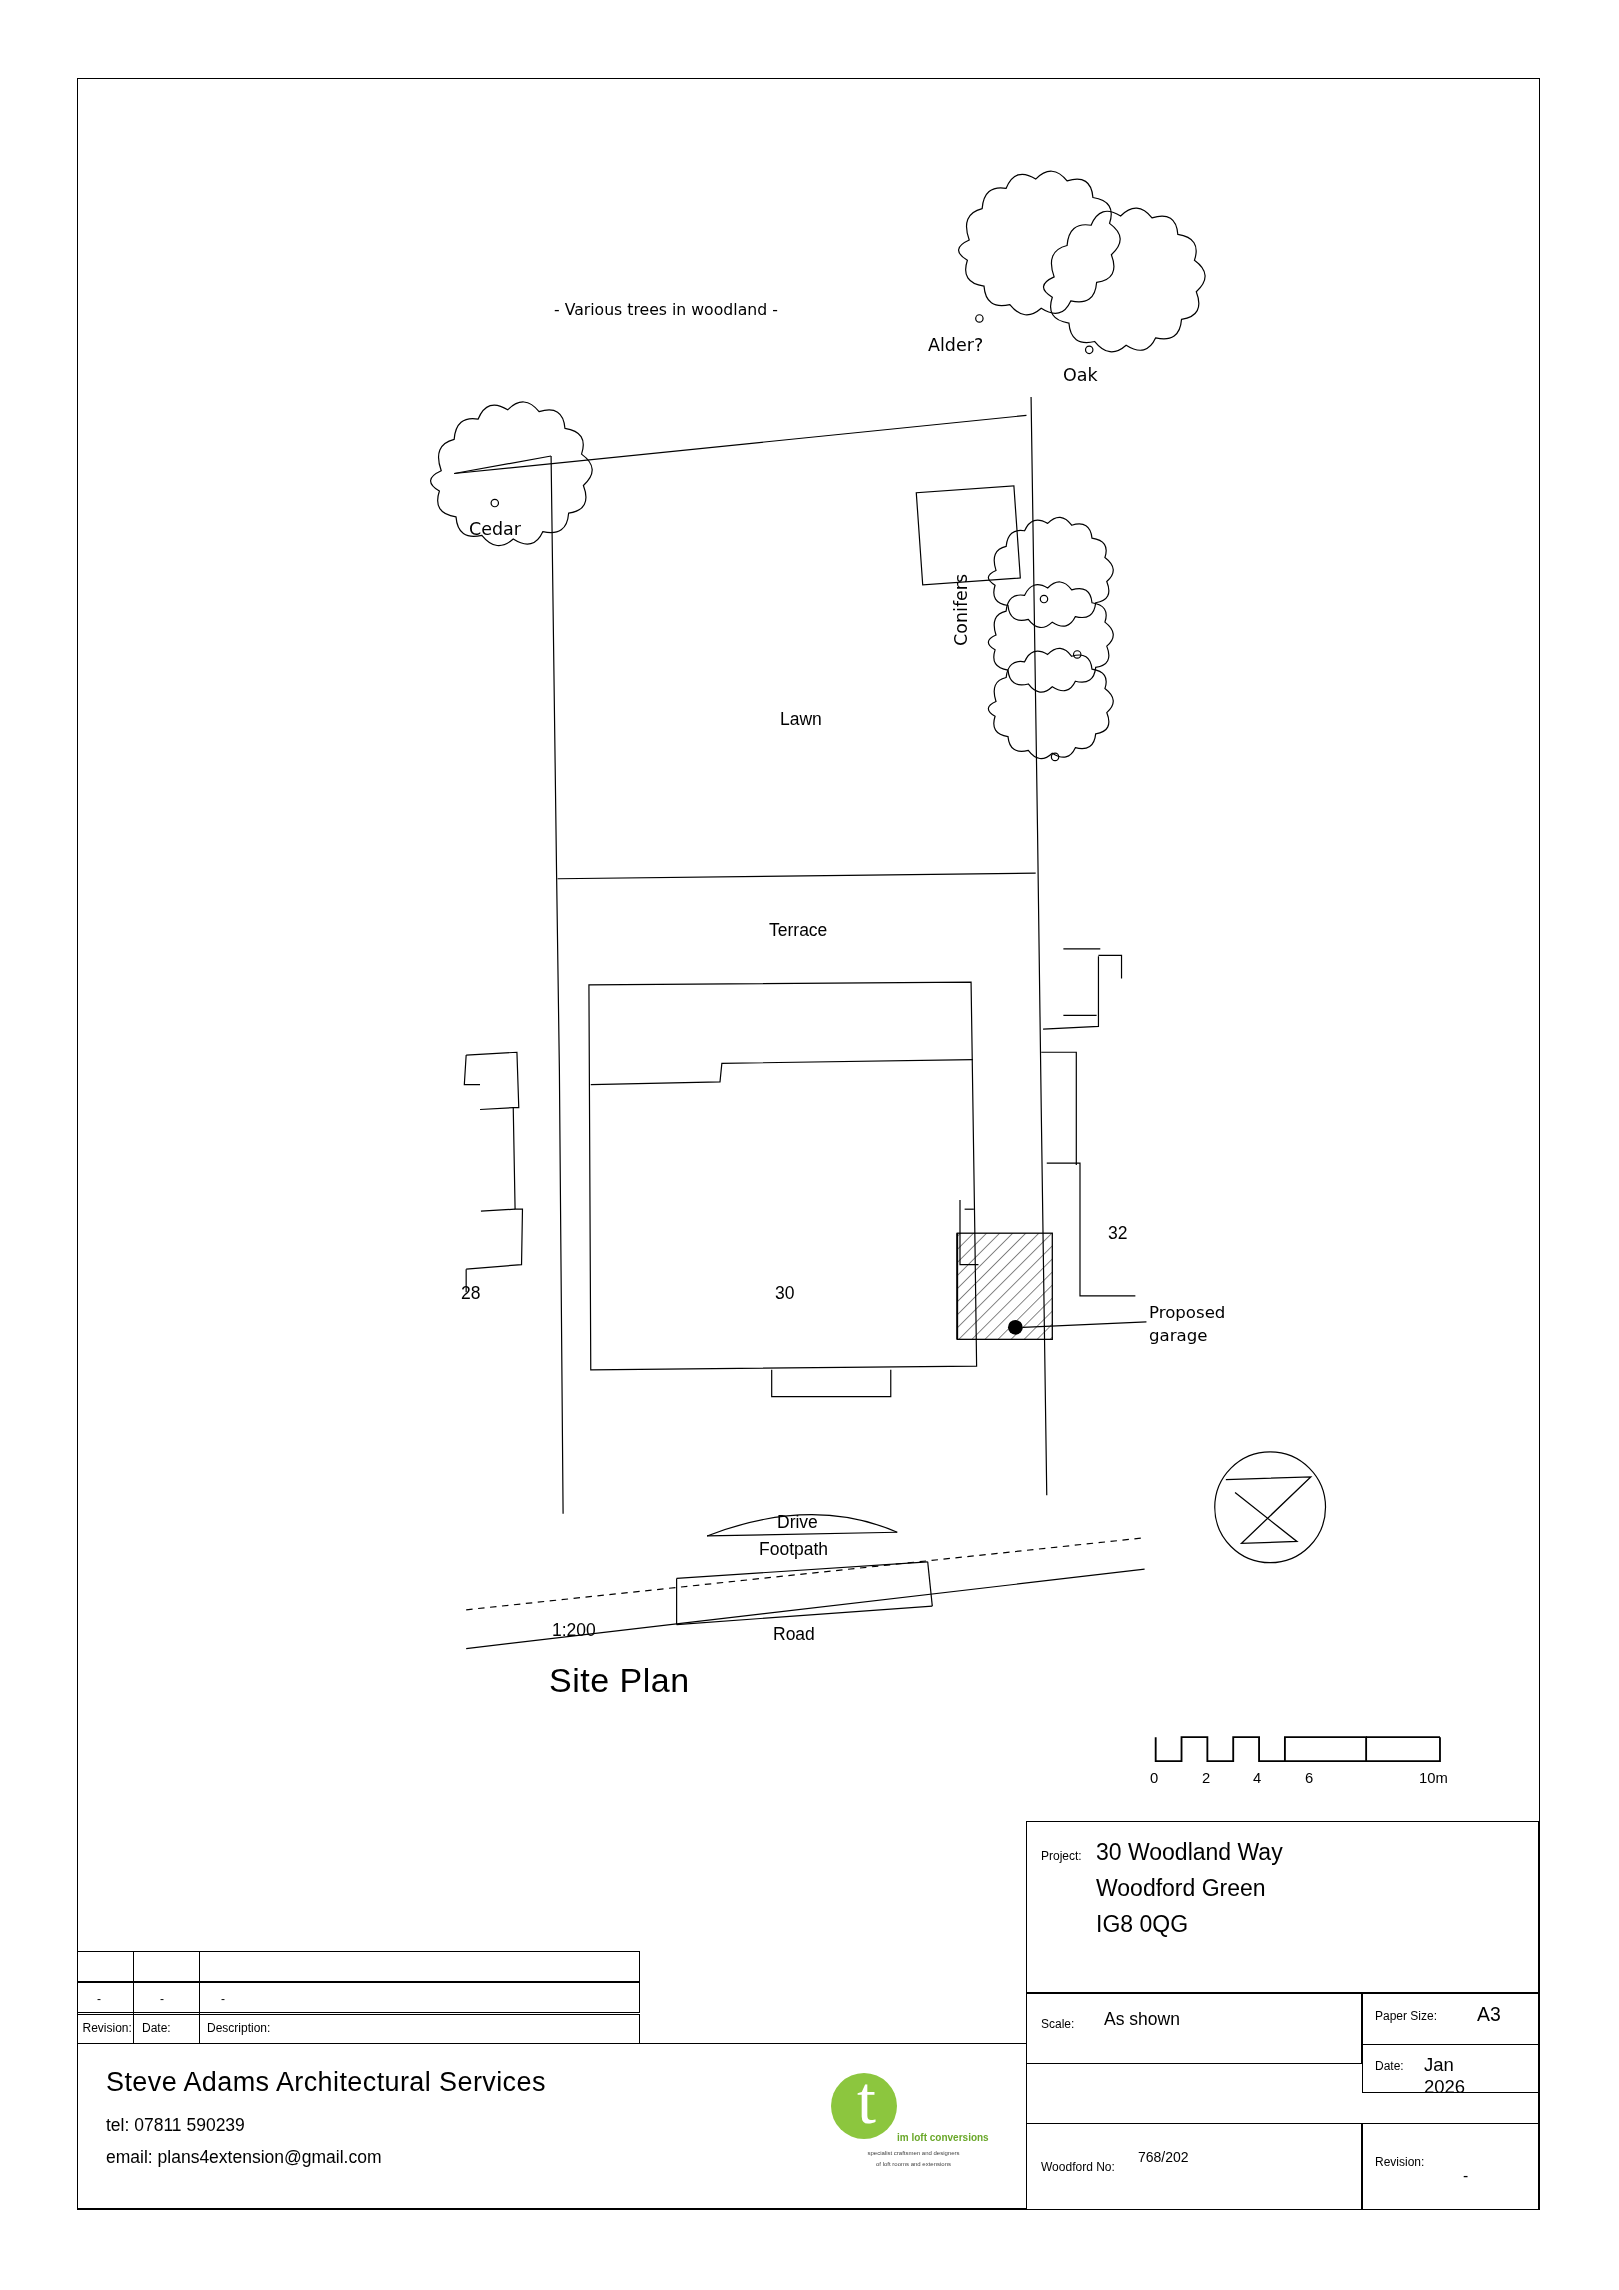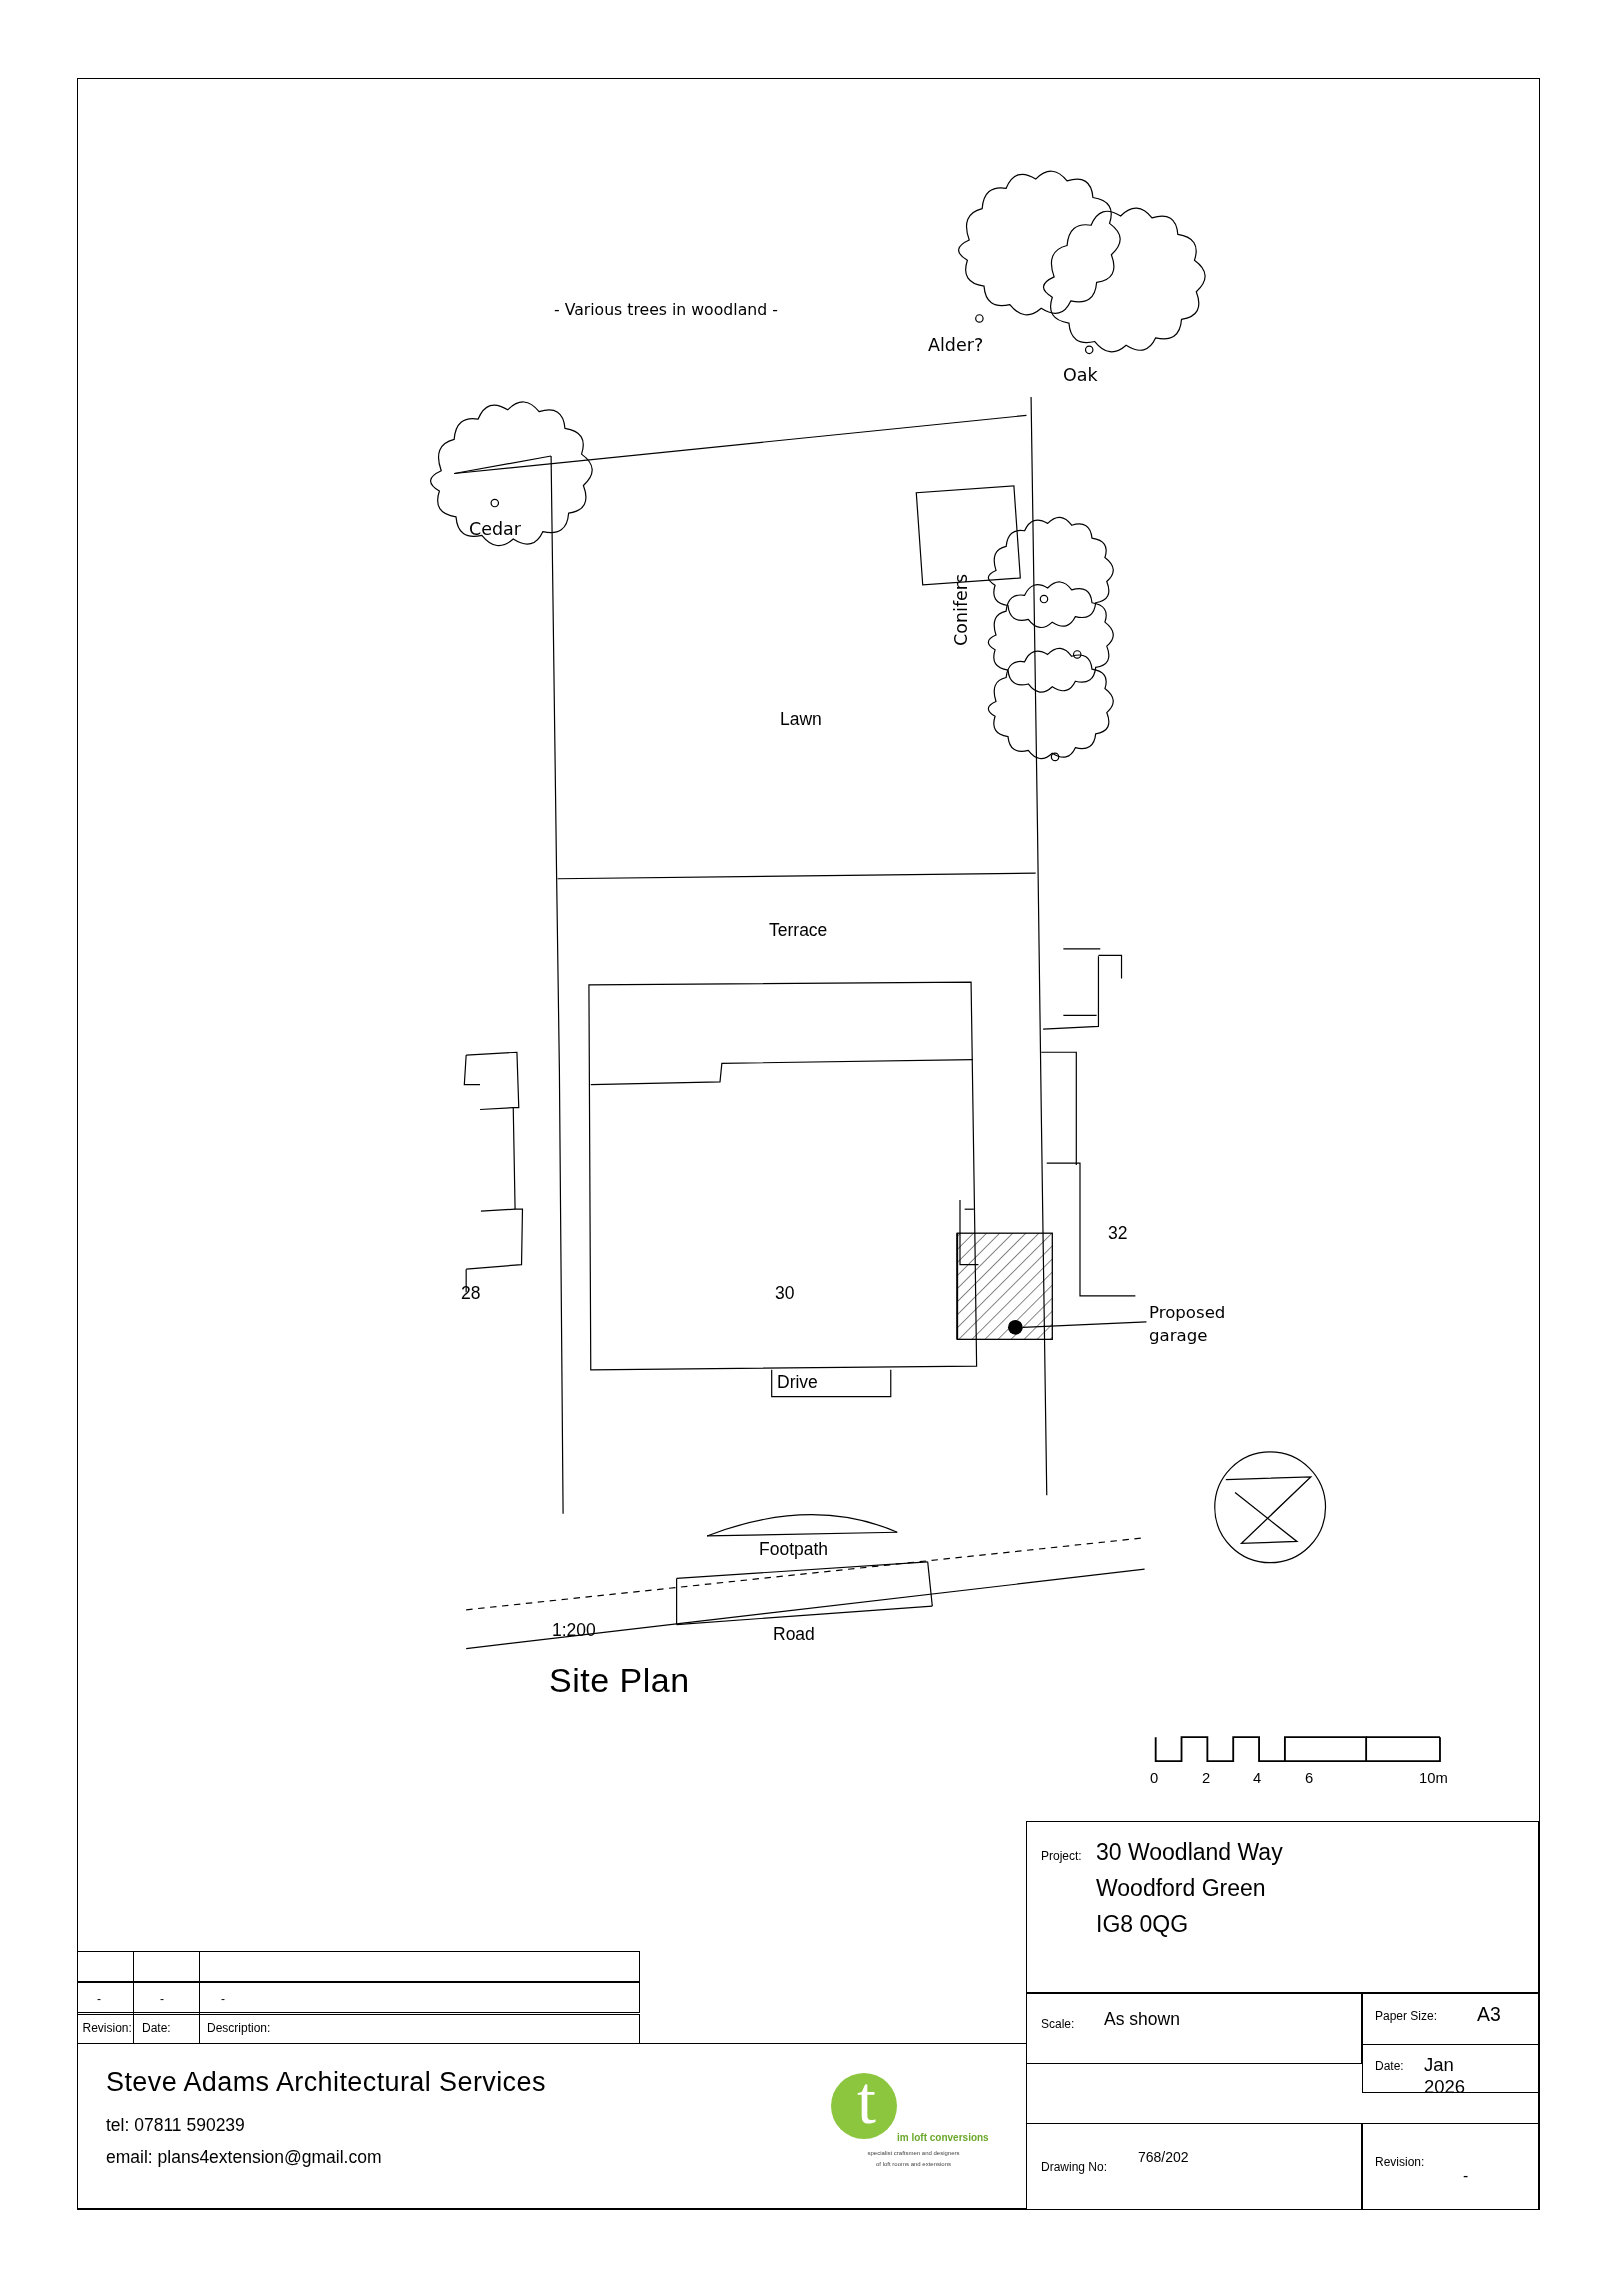--- a/index.html
+++ b/index.html
@@ -124,21 +124,21 @@
   <div class="lbl hand" style="left:469px;top:519px;font-size:17.5px;"></div>
   <div class="lbl hand" style="left:469px;top:519px;font-size:17.5px;">Cedar</div>
   <div class="lbl hand" style="left:951px;top:646px;font-size:17.5px;transform:rotate(-90deg);transform-origin:left top;">Conifers</div>
   <div class="lbl" style="left:780px;top:709px;font-size:17.5px;">Lawn</div>
   <div class="lbl" style="left:769px;top:920px;font-size:17.5px;">Terrace</div>
   <div class="lbl" style="left:461px;top:1283px;font-size:17.5px;">28</div>
   <div class="lbl" style="left:775px;top:1283px;font-size:17.5px;">30</div>
   <div class="lbl" style="left:1108px;top:1223px;font-size:17.5px;">32</div>
   <div class="lbl hand" style="left:1149px;top:1303px;font-size:16.6px;">Proposed</div>
   <div class="lbl hand" style="left:1149px;top:1326px;font-size:16.6px;">garage</div>
-  <div class="lbl" style="left:777px;top:1372px;font-size:17.5px;text-align:right;">Drive</div>
+  <div class="lbl" style="left:777px;top:1512px;font-size:17.5px;text-align:right;">Drive</div>
   <div class="lbl" style="left:759px;top:1539px;font-size:17.5px;">Footpath</div>
   <div class="lbl" style="left:773px;top:1624px;font-size:17.5px;">Road</div>
 
   <div class="title-sp" style="left:549px;top:1661px;">Site Plan</div>
   <div class="scale-sp" style="left:552px;top:1620px;">1:200</div>
 
   <div class="scalebar-num" style="left:1150px;top:1770px;">0</div>
   <div class="scalebar-num" style="left:1202px;top:1770px;">2</div>
   <div class="scalebar-num" style="left:1253px;top:1770px;">4</div>
   <div class="scalebar-num" style="left:1305px;top:1770px;">6</div>
@@ -173,21 +173,21 @@
 
   <div class="tbtxt" style="left:1041px;top:2017px;">Scale:</div>
   <div style="position:absolute;left:1104px;top:2009px;font-size:17.5px;">As shown</div>
 
   <div class="tbtxt" style="left:1375px;top:2009px;">Paper Size:</div>
   <div style="position:absolute;left:1477px;top:2003px;font-size:19.4px;">A3</div>
 
   <div class="tbtxt" style="left:1375px;top:2059px;">Date:</div>
   <div style="position:absolute;left:1424px;top:2054px;font-size:18.5px;">Jan 2026</div>
 
-  <div class="tbtxt" style="left:1041px;top:2160px;">Drawing No:</div>
+  <div class="tbtxt" style="left:1041px;top:2160px;">Woodford No:</div>
   <div style="position:absolute;left:1138px;top:2149px;font-size:14px;">768/202</div>
 
   <div class="tbtxt" style="left:1375px;top:2155px;">Revision:</div>
   <div style="position:absolute;left:1463px;top:2167px;font-size:15.7px;">-</div>
 
   <div class="tb" style="left:77px;top:2043px;width:950px;height:166px;"></div>
   <div class="company">Steve Adams Architectural Services</div>
   <div class="contact" style="top:2115px;">tel:  07811 590239</div>
   <div class="contact" style="top:2147px;">email:  plans4extension@gmail.com</div>
 

